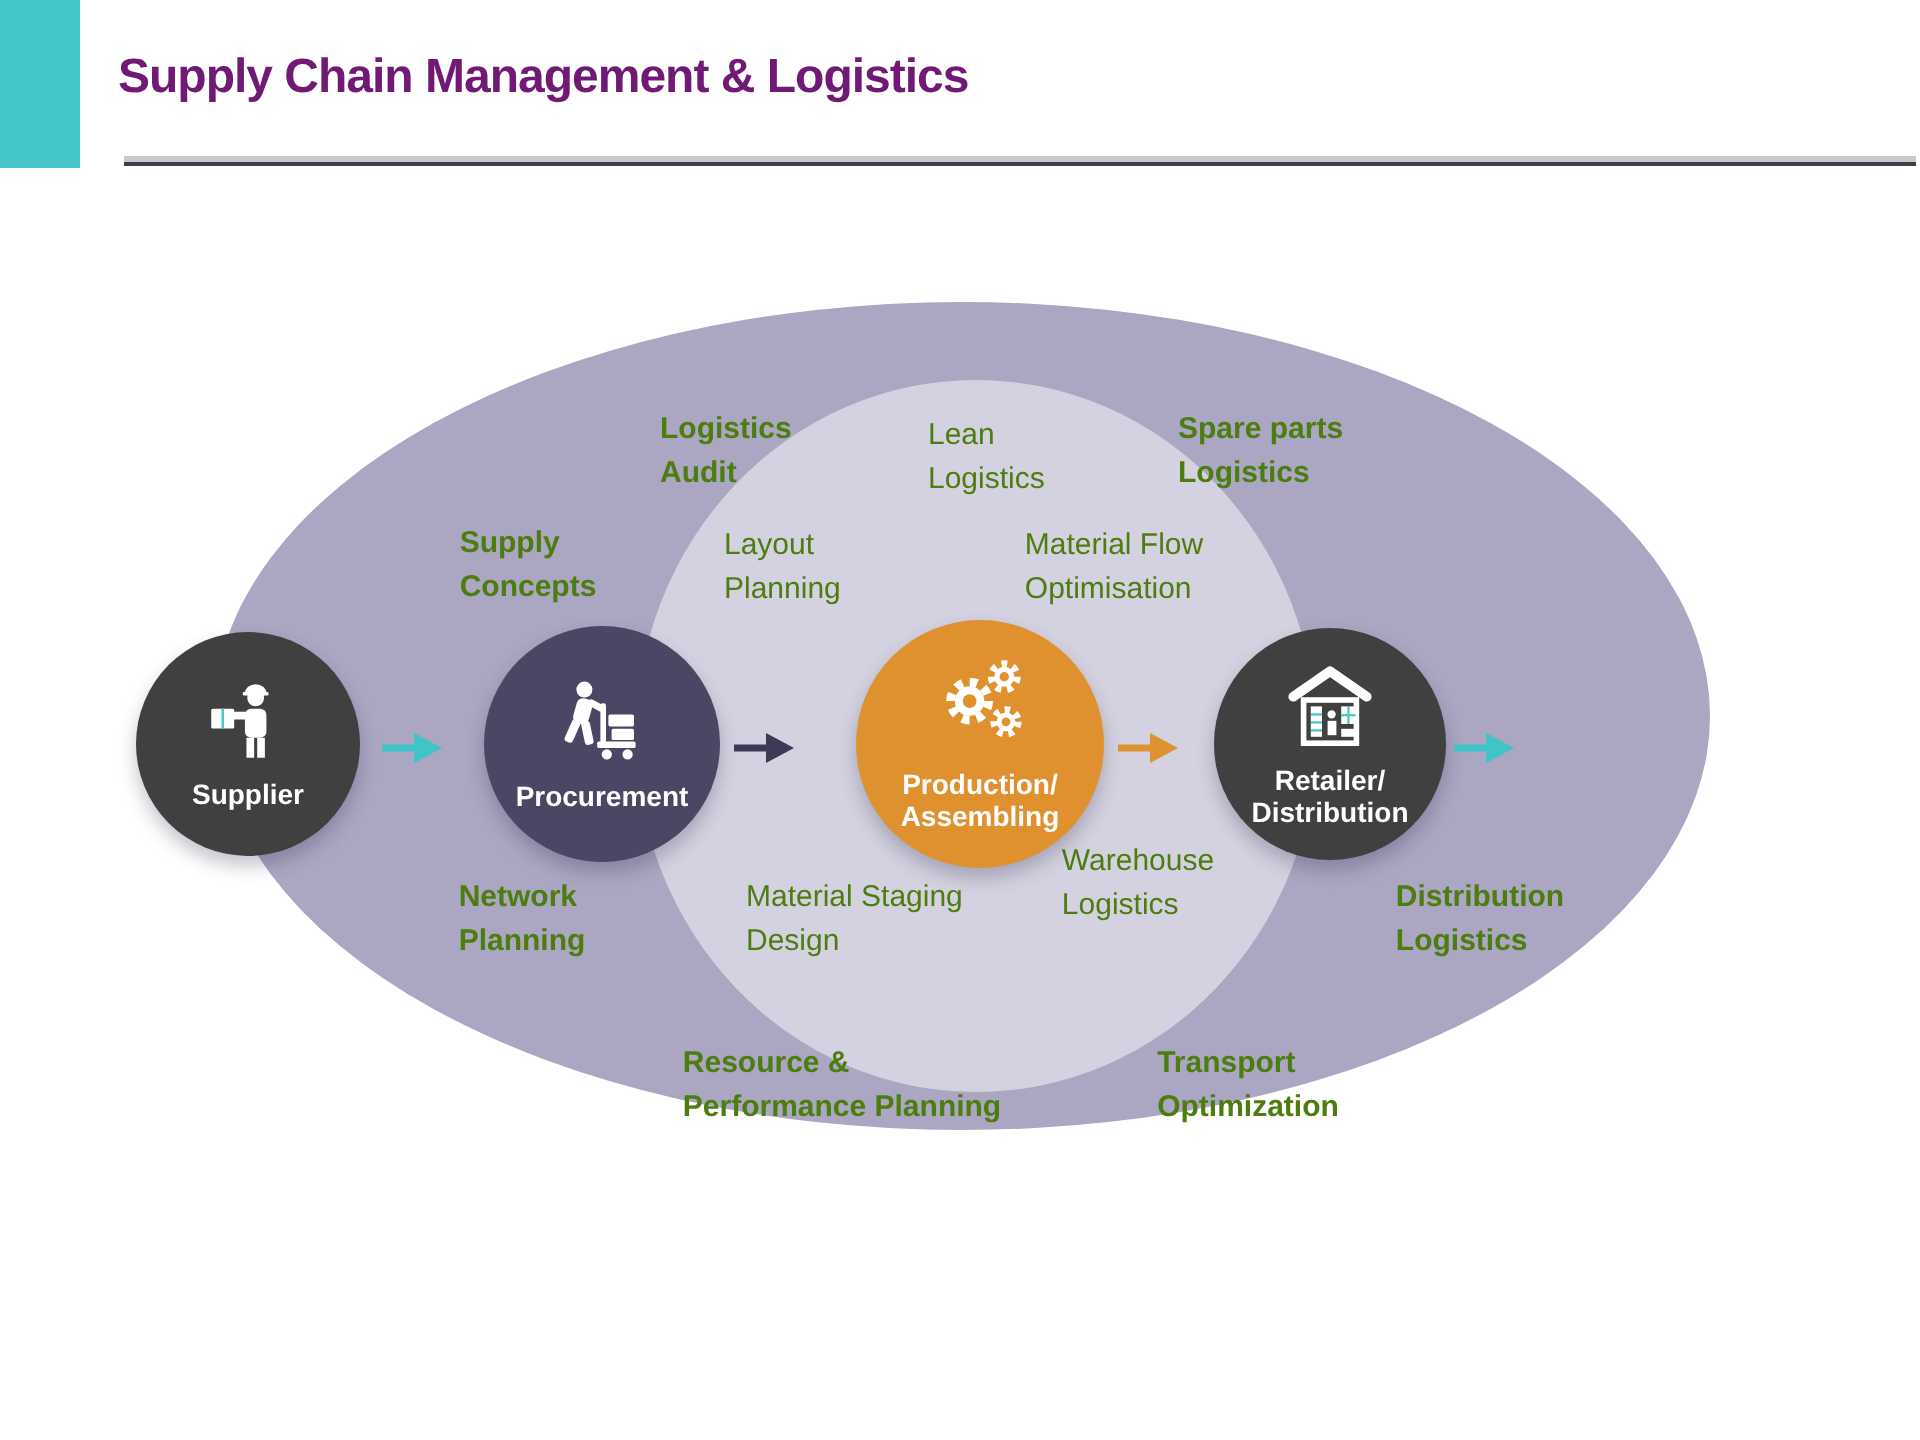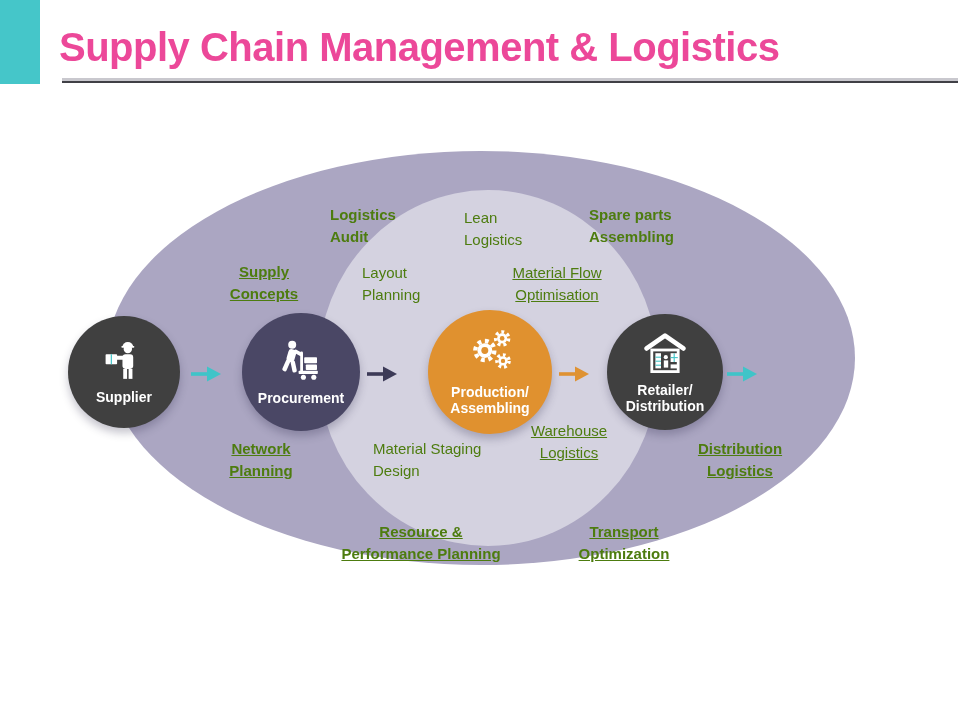--- a/index.html
+++ b/index.html
@@ -1,35 +1,35 @@
 <!DOCTYPE html>
 <html><head>
 <meta charset="utf-8">
 <style>
   html,body{margin:0;padding:0;background:#fff;}
   .slide{position:relative;width:960px;height:720px;background:#ffffff;overflow:hidden;
          font-family:"Liberation Sans",sans-serif;}
 
   
   .accent{position:absolute;left:0;top:0;width:40px;height:84px;background:#45C6C9;}
-  .title{position:absolute;left:59px;top:25px;font-size:40px;font-weight:bold;
-         letter-spacing:-0.5px;color:#ec4899;white-space:nowrap;}
+  .title{position:absolute;left:59px;top:25px;font-size:24px;font-weight:bold;
+         letter-spacing:-0.5px;color:#701a75;white-space:nowrap;}
   .rule-light{position:absolute;left:62px;top:78px;width:896px;height:3px;background:#C9C8CE;}
   .rule-dark{position:absolute;left:62px;top:81px;width:896px;height:2px;background:#404046;}
 
   
   .outer-ellipse{position:absolute;left:107px;top:151px;width:748px;height:414px;
                  border-radius:50%;background:#ABA6C2;}
   .inner-ellipse{position:absolute;left:318px;top:190px;width:340px;height:356px;
                  border-radius:50%;background:#D4D2E0;}
 
   
   .rl{position:absolute;color:#4d7c0f;font-size:15px;line-height:22px;white-space:pre-line;}
   .rl.bold{font-weight:bold;}
-  .rl.ctr{transform:translateX(-50%);text-align:center;text-decoration:underline;}
+  .rl.ctr{transform:translateX(-50%);text-align:left;}
 
   
   .node{position:absolute;border-radius:50%;display:flex;flex-direction:column;
         align-items:center;justify-content:center;box-shadow:0 5px 9px rgba(45,43,75,.28);}
   .node .nlabel{color:#ffffff;font-weight:bold;font-size:14px;line-height:16px;
                 text-align:center;white-space:pre-line;margin-top:4px;}
   .node svg{display:block;}
   .teal{background:#404040;} .navy{background:#4A4765;} .orange{background:#E0912F;}
 
   
@@ -46,21 +46,21 @@
   <div class="rule-dark"></div>
 
   <div class="outer-ellipse"></div>
   <div class="inner-ellipse"></div>
 
   <div class="rl bold" style="left:330px;top:204px">Logistics
 Audit</div>
   <div class="rl" style="left:464px;top:207px">Lean
 Logistics</div>
   <div class="rl bold" style="left:589px;top:204px">Spare parts
-Assembling</div>
+Logistics</div>
   <div class="rl bold ctr" style="left:264px;top:261px">Supply
 Concepts</div>
   <div class="rl" style="left:362px;top:262px">Layout
 Planning</div>
   <div class="rl ctr" style="left:557px;top:262px">Material Flow
 Optimisation</div>
   <div class="rl bold ctr" style="left:261px;top:438px">Network
 Planning</div>
   <div class="rl" style="left:373px;top:438px">Material Staging
 Design</div>

